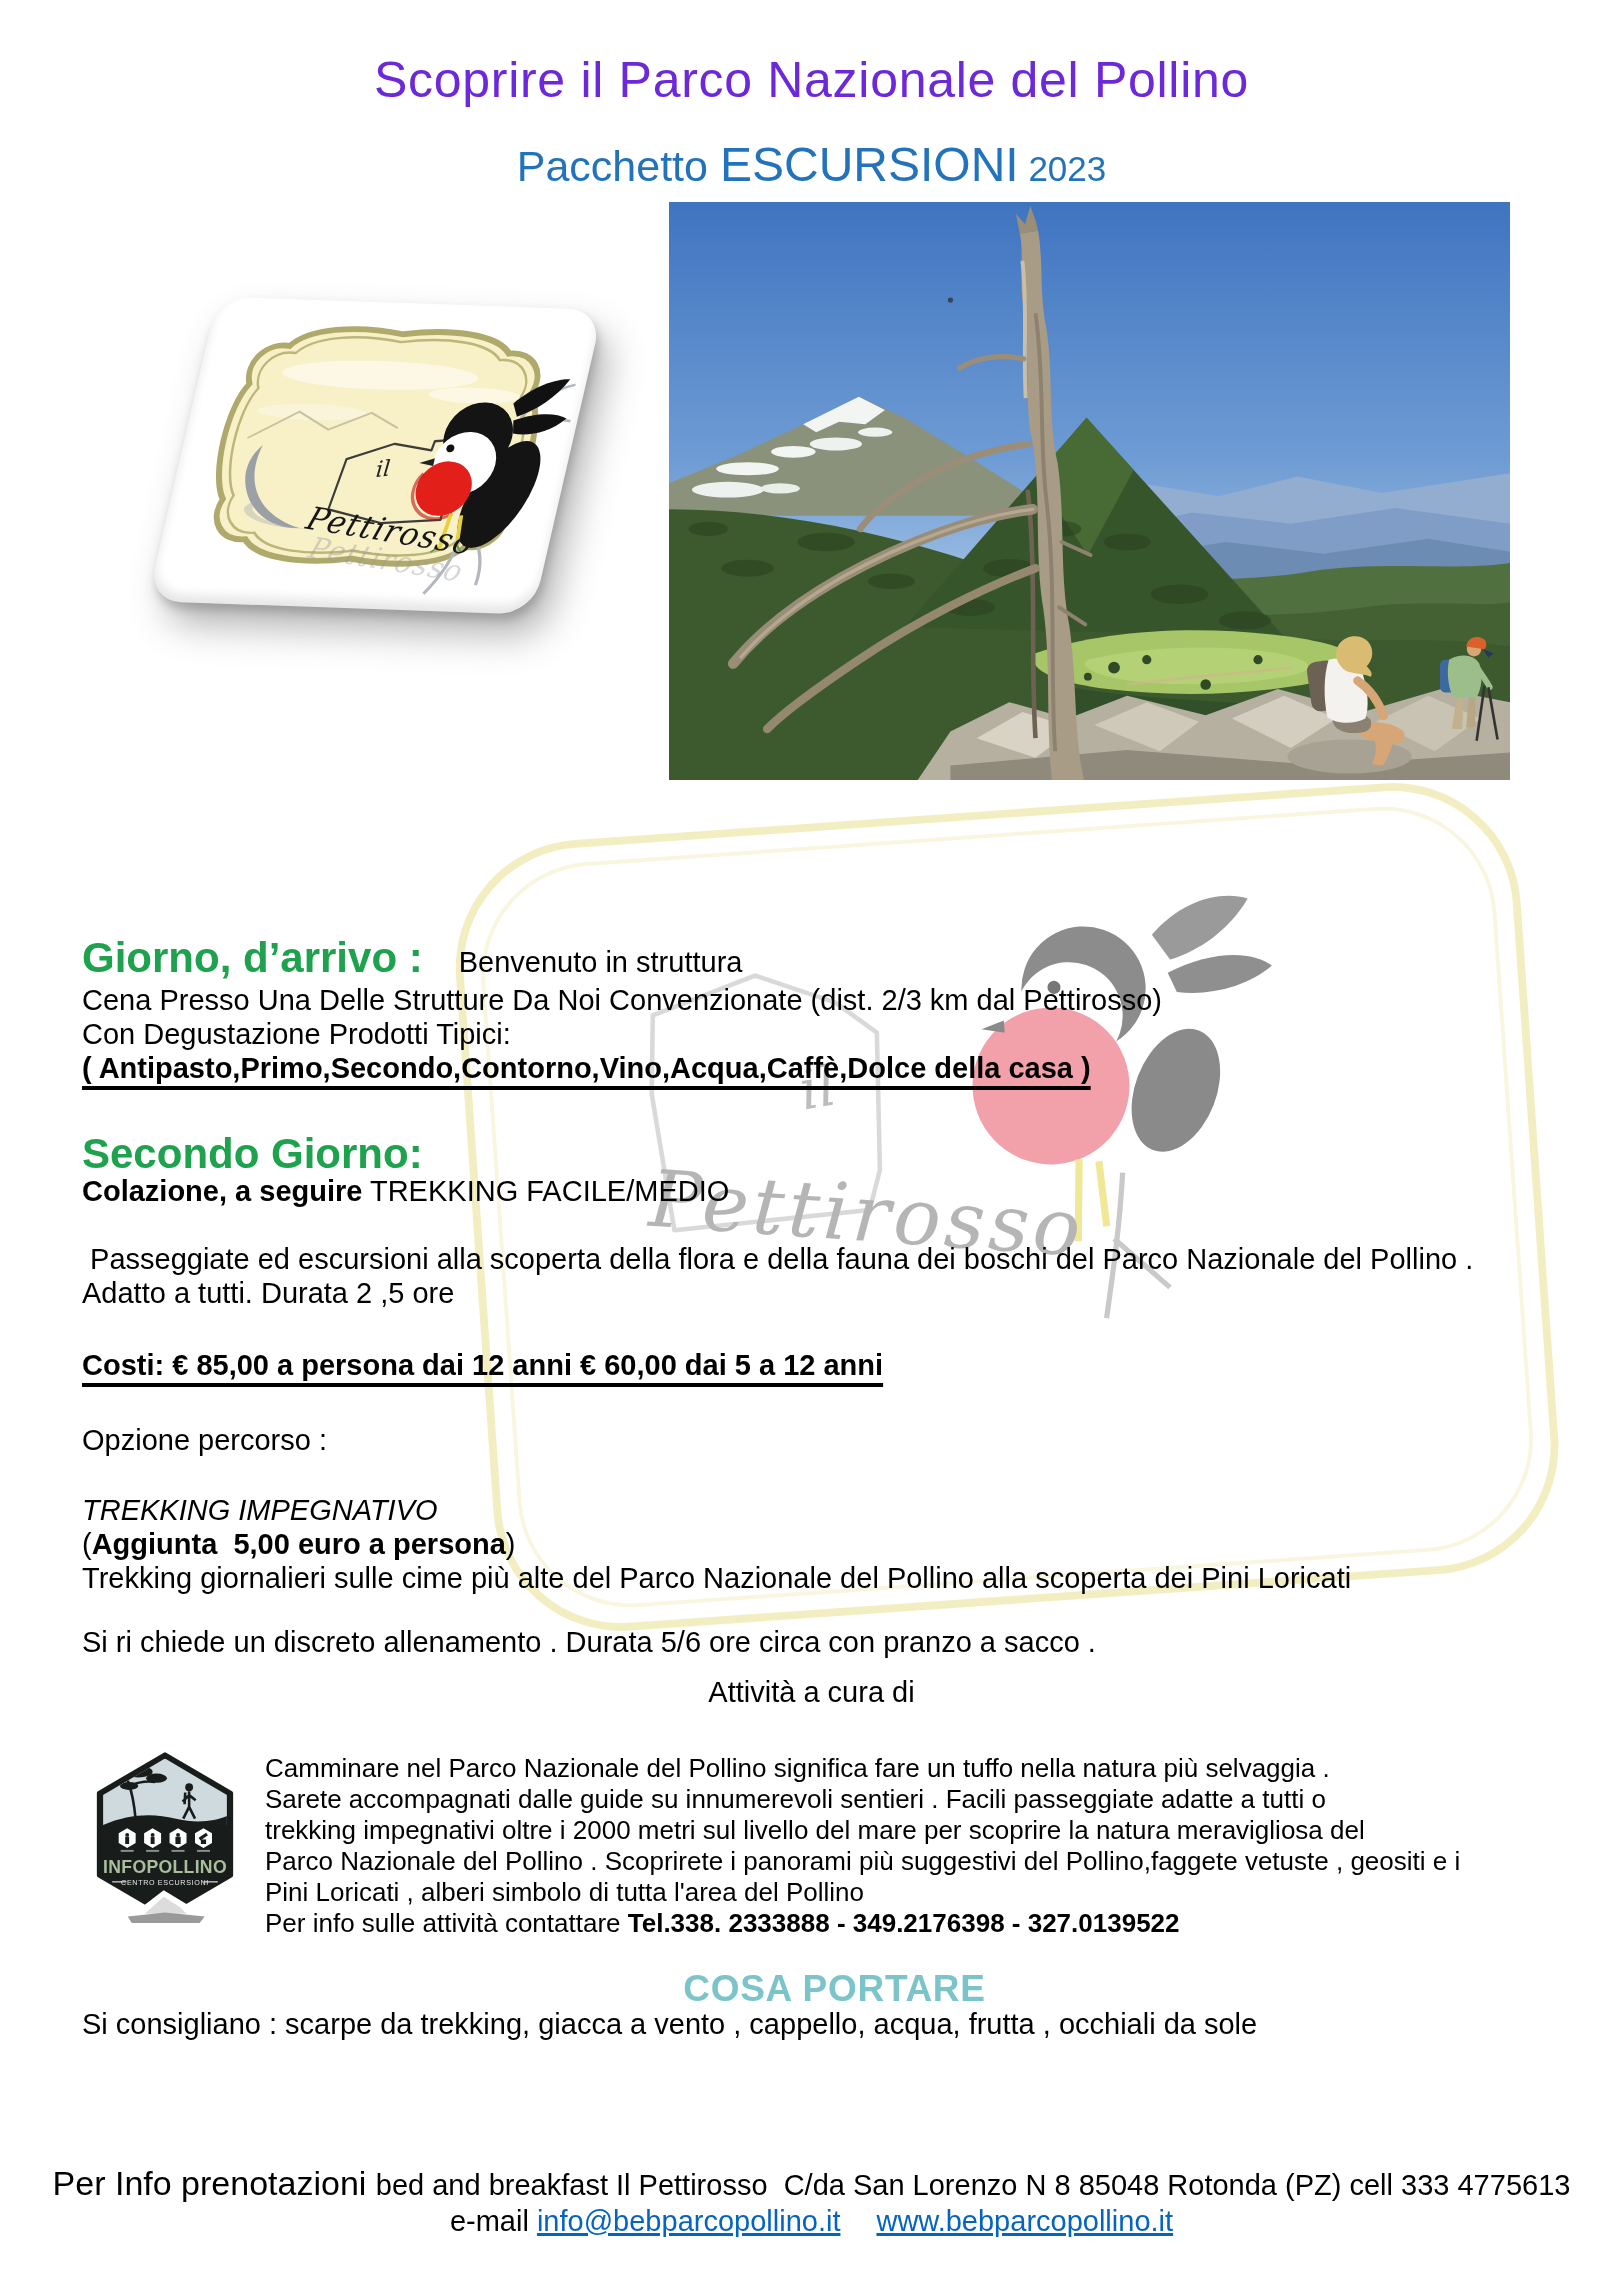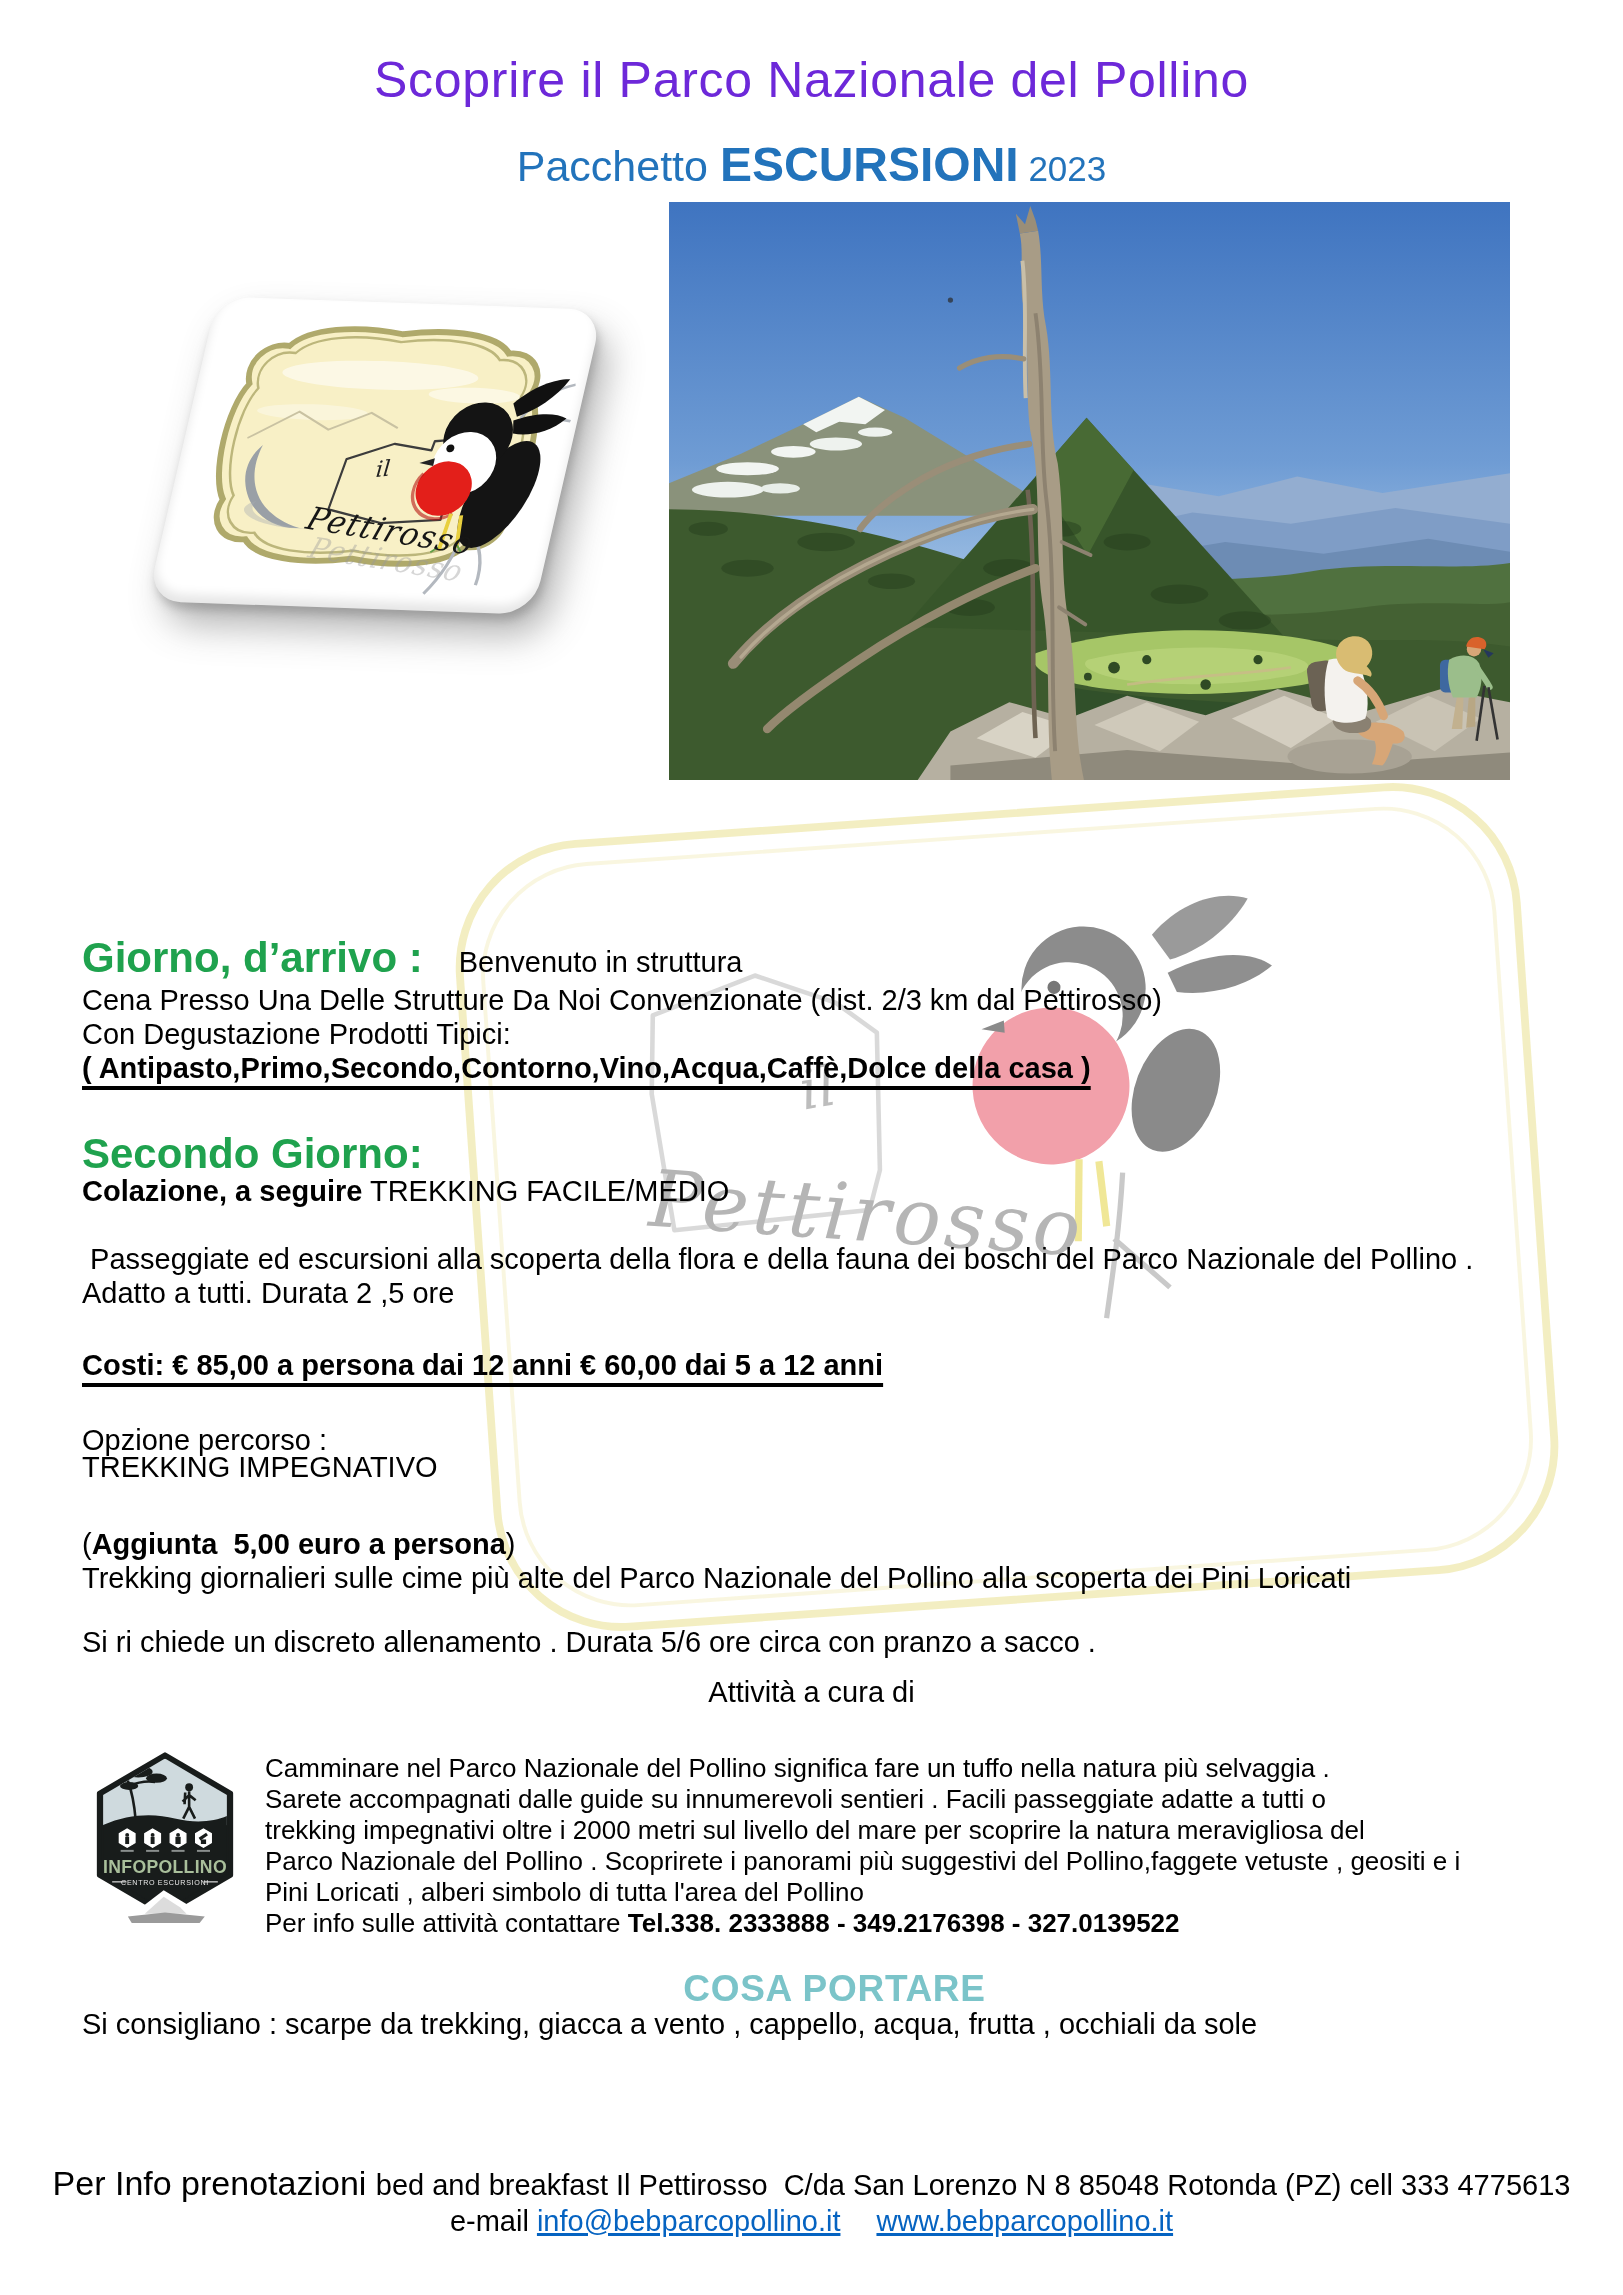--- a/index.html
+++ b/index.html
@@ -5,21 +5,21 @@
   html,body{margin:0;padding:0;background:#888;}
   .page{
     position:relative; width:1623px; height:2295px; background:#ffffff;
     font-family:"Liberation Sans","DejaVu Sans",sans-serif; color:#000;
     overflow:hidden; margin:0 auto;
   }
   .abs{position:absolute;}
   .center{left:0; width:1623px; text-align:center;}
   .t1{top:51px; font-size:50px; font-weight:normal; color:#6d28d9; letter-spacing:0.7px;}
   .t2{top:137px; font-size:43px; color:#2273bb;}
-  .t2 .b{font-weight:bold; font-size:48px;}
+  .t2 .b{font-weight:normal; font-size:48px;}
   .t2 .yr{font-size:35px;}
   .pacchetto{top:847px; font-size:42px; font-weight:bold; color:#000;}
   .lm{left:82px; width:1505px;}
   .body-line{font-size:29px; line-height:34px; white-space:pre-wrap;}
   .green-h{font-size:42px; font-weight:bold; color:#1fa24e;}
   .welcome{font-size:29px; color:#000; font-weight:normal; margin-left:36px;}
   .bold{font-weight:bold;}
   .uline{text-decoration:underline; text-decoration-thickness:3.9px; text-underline-offset:7.9px;}
   .attivita{top:1676px; font-size:29px;}
   .activity-para{left:265px; top:1753px; width:1315px; font-size:26px; line-height:31px;}
@@ -201,21 +201,21 @@
   <div class="abs lm body-line txt" style="top:983px;">Cena Presso Una Delle Strutture Da Noi Convenzionate (dist. 2/3 km dal Pettirosso)</div>
   <div class="abs lm body-line txt" style="top:1017px;">Con Degustazione Prodotti Tipici:</div>
   <div class="abs lm body-line bold uline txt" style="top:1051px;">( Antipasto,Primo,Secondo,Contorno,Vino,Acqua,Caffè,Dolce della casa )</div>
 
   <div class="abs lm green-h txt" style="top:1130px;">Secondo Giorno:</div>
   <div class="abs lm body-line txt" style="top:1174px;"><span class="bold">Colazione, a seguire</span><span> TREKKING FACILE/MEDIO</span></div>
   <div class="abs lm body-line txt" style="top:1242px;"> Passeggiate ed escursioni alla scoperta della flora e della fauna dei boschi del Parco Nazionale del Pollino .</div>
   <div class="abs lm body-line txt" style="top:1276px;">Adatto a tutti. Durata 2 ,5 ore</div>
   <div class="abs lm body-line bold uline txt" style="top:1348px;">Costi: € 85,00 a persona dai 12 anni € 60,00 dai 5 a 12 anni</div>
   <div class="abs lm body-line txt" style="top:1423px;">Opzione percorso :</div>
-  <div class="abs lm body-line txt" style="top:1450px;">TREKKING IMPEGNATIVO</div>
+  <div class="abs lm body-line txt" style="top:1493px;font-style:italic;">TREKKING IMPEGNATIVO</div>
   <div class="abs lm body-line txt" style="top:1527px;"><span>(</span><span class="bold">Aggiunta  5,00 euro a persona</span><span>)</span></div>
   <div class="abs lm body-line txt" style="top:1561px;">Trekking giornalieri sulle cime più alte del Parco Nazionale del Pollino alla scoperta dei Pini Loricati</div>
   <div class="abs lm body-line txt" style="top:1595px;margin-top:30px;">Si ri chiede un discreto allenamento . Durata 5/6 ore circa con pranzo a sacco .</div>
 
   <div class="abs center attivita txt">Attività a cura di</div>
 
   <div class="abs infologo">
     <svg viewBox="0 0 230 262" width="150" height="171">
       <defs>
           <clipPath id="hexclip">

